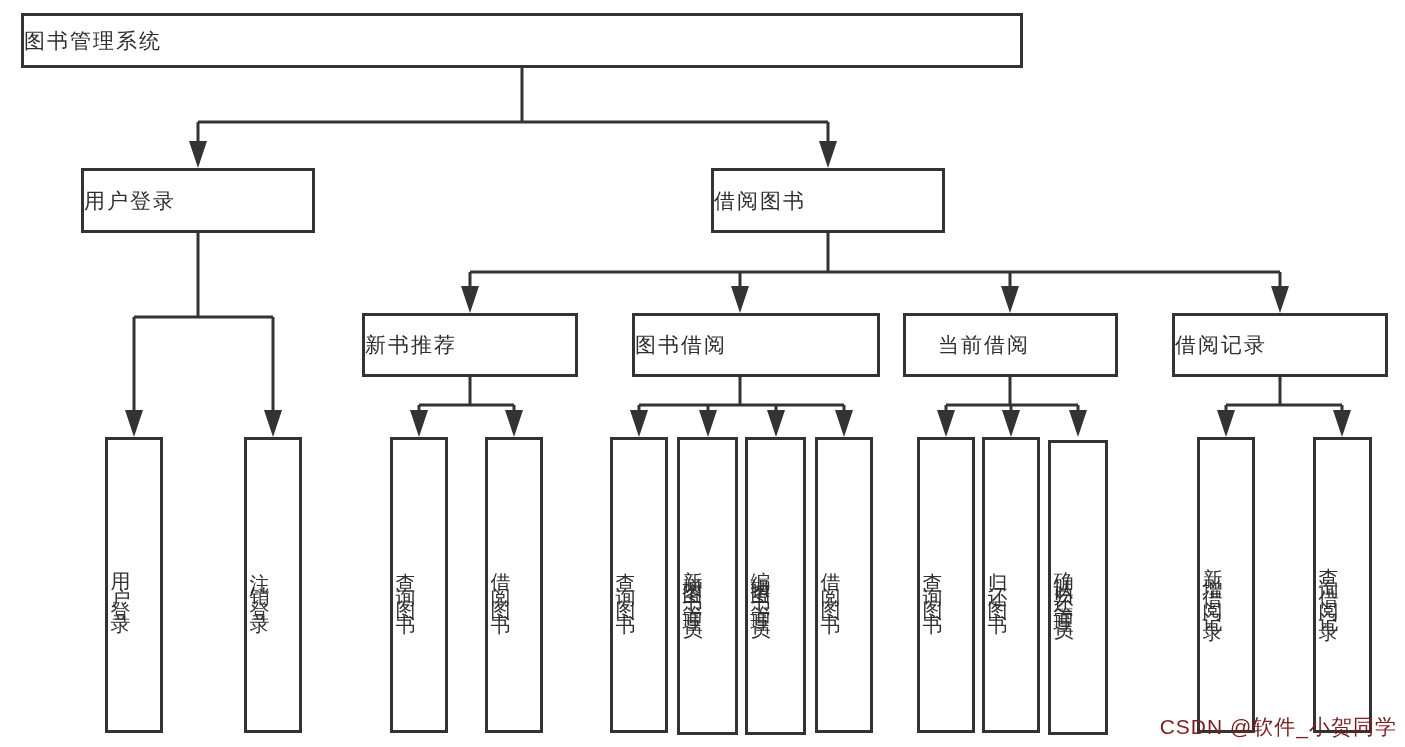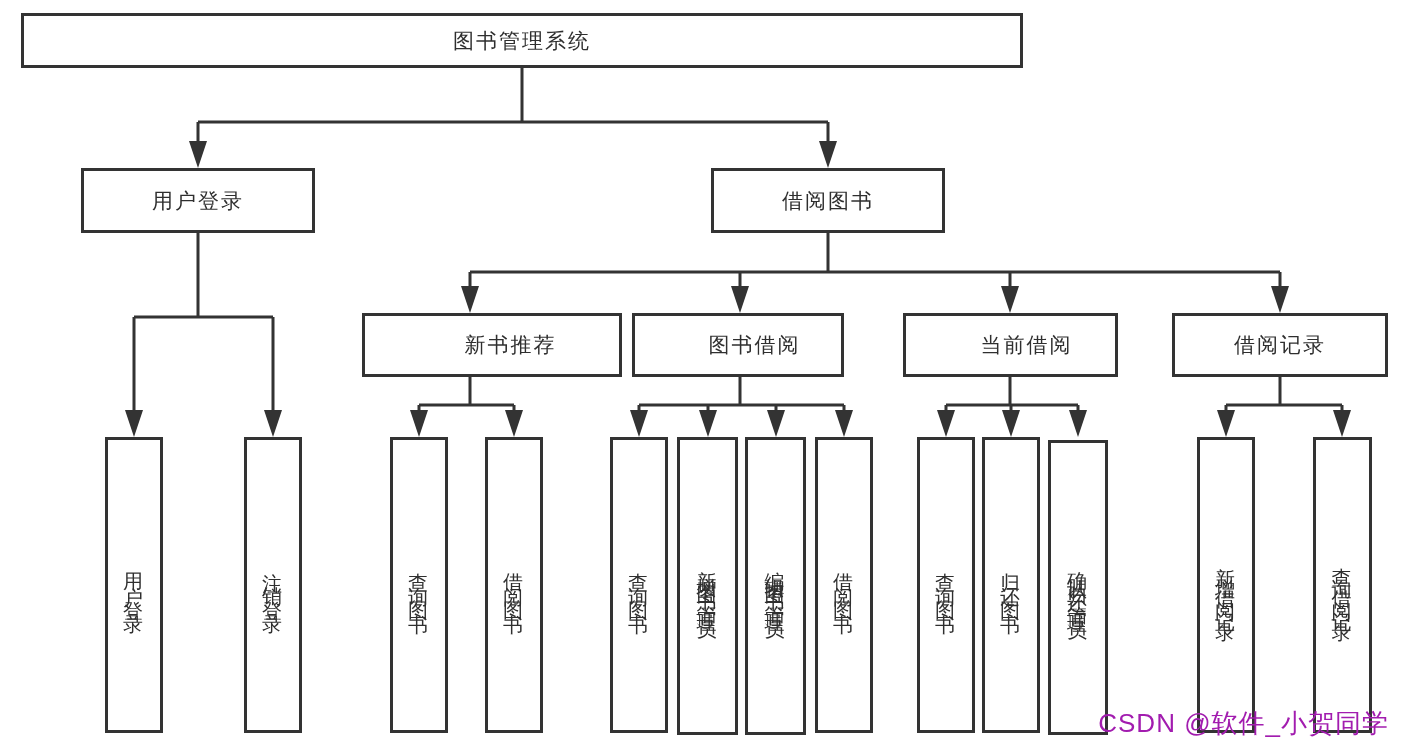--- a/index.html
+++ b/index.html
@@ -22,44 +22,43 @@
     z-index: 0;
   }
   .node {
     position: absolute;
     box-sizing: border-box;
     border: 3px solid #333333;
     background: #ffffff;
     color: #2f2f2f;
     display: flex;
     align-items: center;
-    justify-content: center;
     z-index: 1;
   }
   .h-label {
     font-size: 21px;
     letter-spacing: 2px;
     white-space: nowrap;
   }
   .v-label {
     writing-mode: vertical-rl;
     text-orientation: mixed;
     font-size: 20px;
     white-space: nowrap;
   }
   .v4 { letter-spacing: 14px; }
   .v6 { letter-spacing: 11px; }
   .v9 { letter-spacing: 7px; }
   .watermark {
     position: absolute;
-    right: 16px;
+    right: 8px;
     bottom: 6px;
-    font-size: 26px;
+    font-size: 21px;
     letter-spacing: 1px;
-    color: #a21caf;
+    color: #7f1d1d;
     z-index: 2;
     white-space: nowrap;
   }
 </style>
 </head>
 <body>
 
 <div id="canvas">
 
   <svg id="wires" viewBox="0 0 1405 747" xmlns="http://www.w3.org/2000/svg">
@@ -86,24 +85,24 @@
     <span class="h-label">图书管理系统</span>
   </div>
 
   <div class="node" style="left:81px; top:168px; width:234px; height:65px;">
     <span class="h-label">用户登录</span>
   </div>
   <div class="node" style="left:711px; top:168px; width:234px; height:65px;">
     <span class="h-label">借阅图书</span>
   </div>
 
-  <div class="node" style="left:362px; top:313px; width:260px; height:64px;padding-left:37px;">
+  <div class="node" style="left:362px; top:313px; width:216px; height:64px;">
     <span class="h-label">新书推荐</span>
   </div>
-  <div class="node" style="left:632px; top:313px; width:212px; height:64px;padding-left:33px;">
+  <div class="node" style="left:632px; top:313px; width:248px; height:64px;">
     <span class="h-label">图书借阅</span>
   </div>
   <div class="node" style="left:903px; top:313px; width:215px; height:64px;padding-left:32px;">
     <span class="h-label">当前借阅</span>
   </div>
   <div class="node" style="left:1172px; top:313px; width:216px; height:64px;">
     <span class="h-label">借阅记录</span>
   </div>
 
   <div class="node" style="left:105px; top:437px; width:58px; height:296px;">

